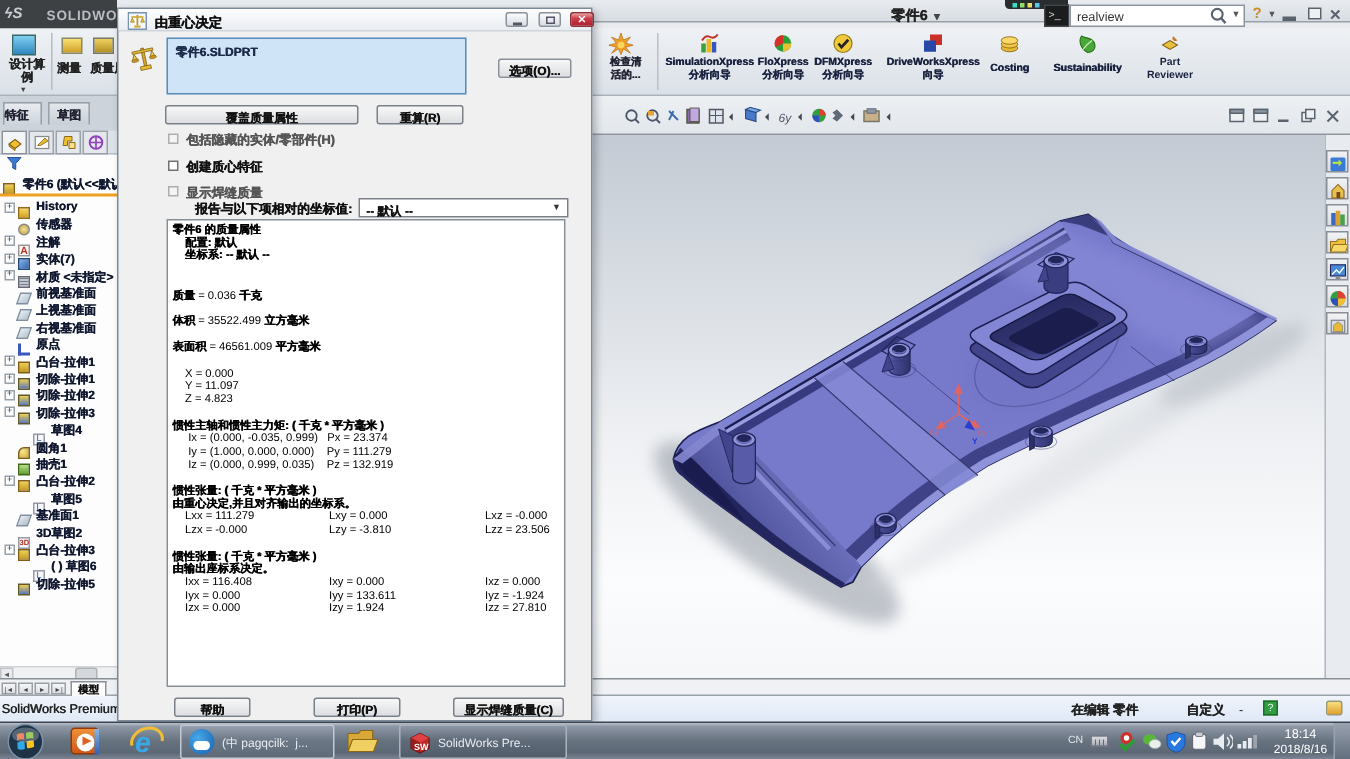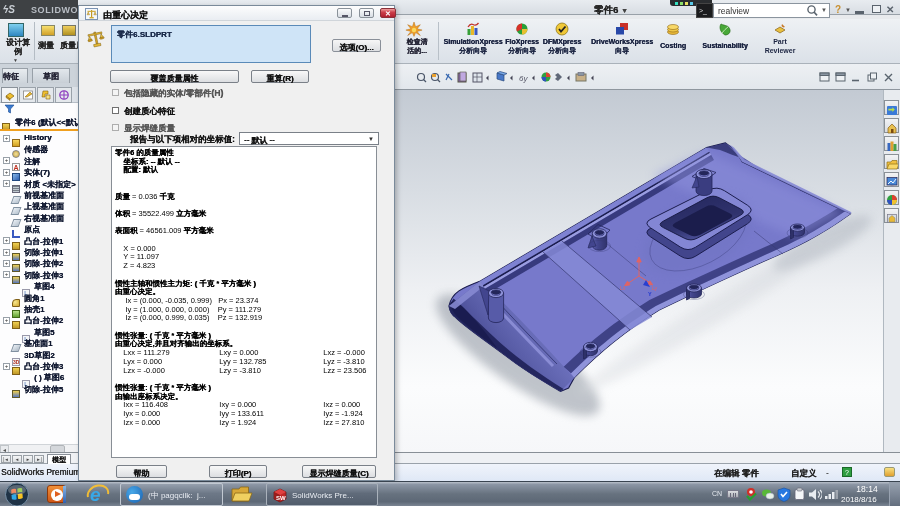--- a/index.html
+++ b/index.html
@@ -99,21 +99,21 @@
   <div class="xl cjk" style="left:683px;top:23px;width:84px;">Sustainability</div>
   <svg class="abs" style="left:773px;top:3px;" width="14" height="14" viewBox="0 0 14 14">
       <path d="M2,8 L7,5 L12,8 L7,11 Z" fill="#e8c040" stroke="#886018" stroke-width=".7"></path>
       <path d="M9,2 l3,3 l-2,.5 l-1.5,-1.5 z" fill="#c87828"></path>
     </svg>
   <div class="xl" style="left:738px;top:19px;width:84px;">Part<br>Reviewer</div>
 </div>
 
 <div class="abs" style="left:0;top:64px;width:157px;height:26px;background:#ccd3da;border-bottom:1px solid #9aa2aa;">
   <div class="abs cjk" style="left:2px;top:4px;width:26px;height:15px;background:linear-gradient(#e8ecf0,#cdd4db);border:1px solid #98a0a8;border-bottom:none;font-size:8px;color:#223;padding-top:2px;">特征</div>
-  <div class="abs cjk" style="left:32px;top:4px;width:38px;height:15px;background:linear-gradient(#e2e7ec,#c8cfd6);border:1px solid #98a0a8;border-bottom:none;font-size:8px;color:#223;text-align:center;padding-top:2px;">草图</div>
+  <div class="abs cjk" style="left:32px;top:4px;width:28px;height:15px;background:linear-gradient(#e2e7ec,#c8cfd6);border:1px solid #98a0a8;border-bottom:none;font-size:8px;color:#223;text-align:center;padding-top:2px;">草图</div>
 </div>
 
 <div class="abs" style="left:157px;top:64px;width:743px;height:26px;background:linear-gradient(#edf0f3,#e2e7ec);border-bottom:1px solid #8e969e;">
 
   <svg class="abs" style="left:258px;top:7px;" width="200" height="14" viewBox="0 0 200 14">
     <g stroke="#4a5568" stroke-width="1.2" fill="none">
       <circle cx="6" cy="6" r="3.5"></circle>
         <line x1="8.5" y1="8.5" x2="11" y2="11"></line>
       <circle cx="20" cy="6" r="3.5"></circle>
         <line x1="22.5" y1="8.5" x2="25" y2="11"></line>
@@ -511,51 +511,49 @@
 
   <div class="abs" style="left:33px;top:83px;width:7px;height:7px;background:#f4f4f4;border:1px solid #adadad;"></div>
   <div class="abs cjk" style="left:45px;top:82px;font-size:8.5px;color:#555;">包括隐藏的实体/零部件(H)</div>
   <div class="abs" style="left:33px;top:101px;width:7px;height:7px;background:#fff;border:1px solid #707070;"></div>
   <div class="abs cjk" style="left:45px;top:100px;font-size:8.5px;color:#111;">创建质心特征</div>
   <div class="abs" style="left:33px;top:118px;width:7px;height:7px;background:#f4f4f4;border:1px solid #adadad;"></div>
   <div class="abs cjk" style="left:45px;top:117px;font-size:8.5px;color:#555;">显示焊缝质量</div>
 
   <div class="abs cjk" style="left:51px;top:128px;font-size:8.5px;color:#111;">报告与以下项相对的坐标值:</div>
   <div class="abs" style="left:160px;top:126px;width:140px;height:13px;background:#fff;border:1px solid #7a8088;">
-    <div class="abs cjk" style="left:4px;top:2px;font-size:8px;color:#111;font-family:Liberation Serif, serif;">-- 默认 --</div>
+    <div class="abs cjk" style="left:4px;top:2px;font-size:8px;color:#111;">-- 默认 --</div>
     <div class="abs" style="left:128px;top:3px;font-size:6px;color:#333;">▼</div>
   </div>
 
   <div class="abs" id="report" style="left:32px;top:140px;width:266px;height:312px;background:#fff;border:1px solid #888e95;overflow:hidden;font-size:7.5px;color:#000;line-height:8.7px;white-space:nowrap;">
     <div style="padding:2px 0 0 3px;">
 <div><b class="cjk">零件6 的质量属性</b></div>
+<div>&nbsp;&nbsp;&nbsp;&nbsp;<span class="cjk">配置: 默认</span></div>
 <div>&nbsp;&nbsp;&nbsp;&nbsp;<span class="cjk">坐标系: -- 默认 --</span></div>
-<div>&nbsp;&nbsp;&nbsp;&nbsp;<span class="cjk">配置: 默认</span></div>
 <div>&nbsp;</div>
 <div>&nbsp;</div>
 <div><span class="cjk">质量</span> = 0.036 <span class="cjk">千克</span></div>
 <div>&nbsp;</div>
 <div><span class="cjk">体积</span> = 35522.499 <span class="cjk">立方毫米</span></div>
 <div>&nbsp;</div>
 <div><span class="cjk">表面积</span> = 46561.009 <span class="cjk">平方毫米</span></div>
 <div>&nbsp;</div>
 <div>&nbsp;&nbsp;&nbsp;&nbsp;X = 0.000</div>
 <div>&nbsp;&nbsp;&nbsp;&nbsp;Y = 11.097</div>
 <div>&nbsp;&nbsp;&nbsp;&nbsp;Z = 4.823</div>
 <div>&nbsp;</div>
 <div><span class="cjk">惯性主轴和惯性主力矩: ( 千克 * 平方毫米 )</span></div>
-<div><span class="cjk">由重心决定。</span></div>
 <div>&nbsp;&nbsp;&nbsp;&nbsp;&nbsp;Ix = (0.000, -0.035, 0.999)&nbsp;&nbsp;&nbsp;Px = 23.374</div>
 <div>&nbsp;&nbsp;&nbsp;&nbsp;&nbsp;Iy = (1.000, 0.000, 0.000)&nbsp;&nbsp;&nbsp;&nbsp;Py = 111.279</div>
 <div>&nbsp;&nbsp;&nbsp;&nbsp;&nbsp;Iz = (0.000, 0.999, 0.035)&nbsp;&nbsp;&nbsp;&nbsp;Pz = 132.919</div>
 <div>&nbsp;</div>
 <div><span class="cjk">惯性张量: ( 千克 * 平方毫米 )</span></div>
 <div><span class="cjk">由重心决定,并且对齐输出的坐标系。</span></div>
 <div>&nbsp;&nbsp;&nbsp;&nbsp;<span class="co1">Lxx = 111.279</span><span class="co2">Lxy = 0.000</span>Lxz = -0.000</div>
-<div>&nbsp;&nbsp;&nbsp;&nbsp;<span class="co1">Lyx = 0.000</span><span class="co2">Lyy = 132.785</span>Lyz = -3.810</div>
 <div>&nbsp;&nbsp;&nbsp;&nbsp;<span class="co1">Lzx = -0.000</span><span class="co2">Lzy = -3.810</span>Lzz = 23.506</div>
 <div>&nbsp;</div>
 <div><span class="cjk">惯性张量: ( 千克 * 平方毫米 )</span></div>
 <div><span class="cjk">由输出座标系决定。</span></div>
 <div>&nbsp;&nbsp;&nbsp;&nbsp;<span class="co1">Ixx = 116.408</span><span class="co2">Ixy = 0.000</span>Ixz = 0.000</div>
 <div>&nbsp;&nbsp;&nbsp;&nbsp;<span class="co1">Iyx = 0.000</span><span class="co2">Iyy = 133.611</span>Iyz = -1.924</div>
 <div>&nbsp;&nbsp;&nbsp;&nbsp;<span class="co1">Izx = 0.000</span><span class="co2">Izy = 1.924</span>Izz = 27.810</div>
     </div>
   </div>
 
@@ -635,15 +633,15 @@
     <path d="M1,4.5 h3 l4,-3.5 v11 l-4,-3.5 h-3 z" fill="#e8ecf0"></path>
     <path d="M10,3.5 q3,3 0,6 M12,2 q4.5,4.5 0,9" stroke="#e8ecf0" stroke-width="1.1" fill="none"></path>
   </svg>
   <svg class="abs" style="left:824px;top:6px;" width="14" height="12" viewBox="0 0 14 12">
     <rect x="1" y="8" width="2.5" height="3" fill="#e8ecf0"></rect>
       <rect x="4.5" y="6" width="2.5" height="5" fill="#e8ecf0"></rect>
       <rect x="8" y="4" width="2.5" height="7" fill="#e8ecf0"></rect>
       <rect x="11.5" y="2" width="2.5" height="9" fill="#c8ccd2" opacity=".55"></rect>
   </svg>
   <div class="abs" style="left:845px;top:2px;width:44px;text-align:center;font-size:8.5px;color:#fff;">18:14</div>
-  <div class="abs" style="left:841px;top:13px;width:52px;text-align:left;font-size:8px;color:#fff;">2018/8/16</div>
+  <div class="abs" style="left:841px;top:13px;width:52px;text-align:center;font-size:8px;color:#fff;">2018/8/16</div>
   <div class="abs" style="left:889px;top:0;width:11px;height:25px;border-left:1px solid #98a2b0;background:linear-gradient(180deg,#98a2b0,#616c7c);"></div>
 </div>
 
 </body></html>

